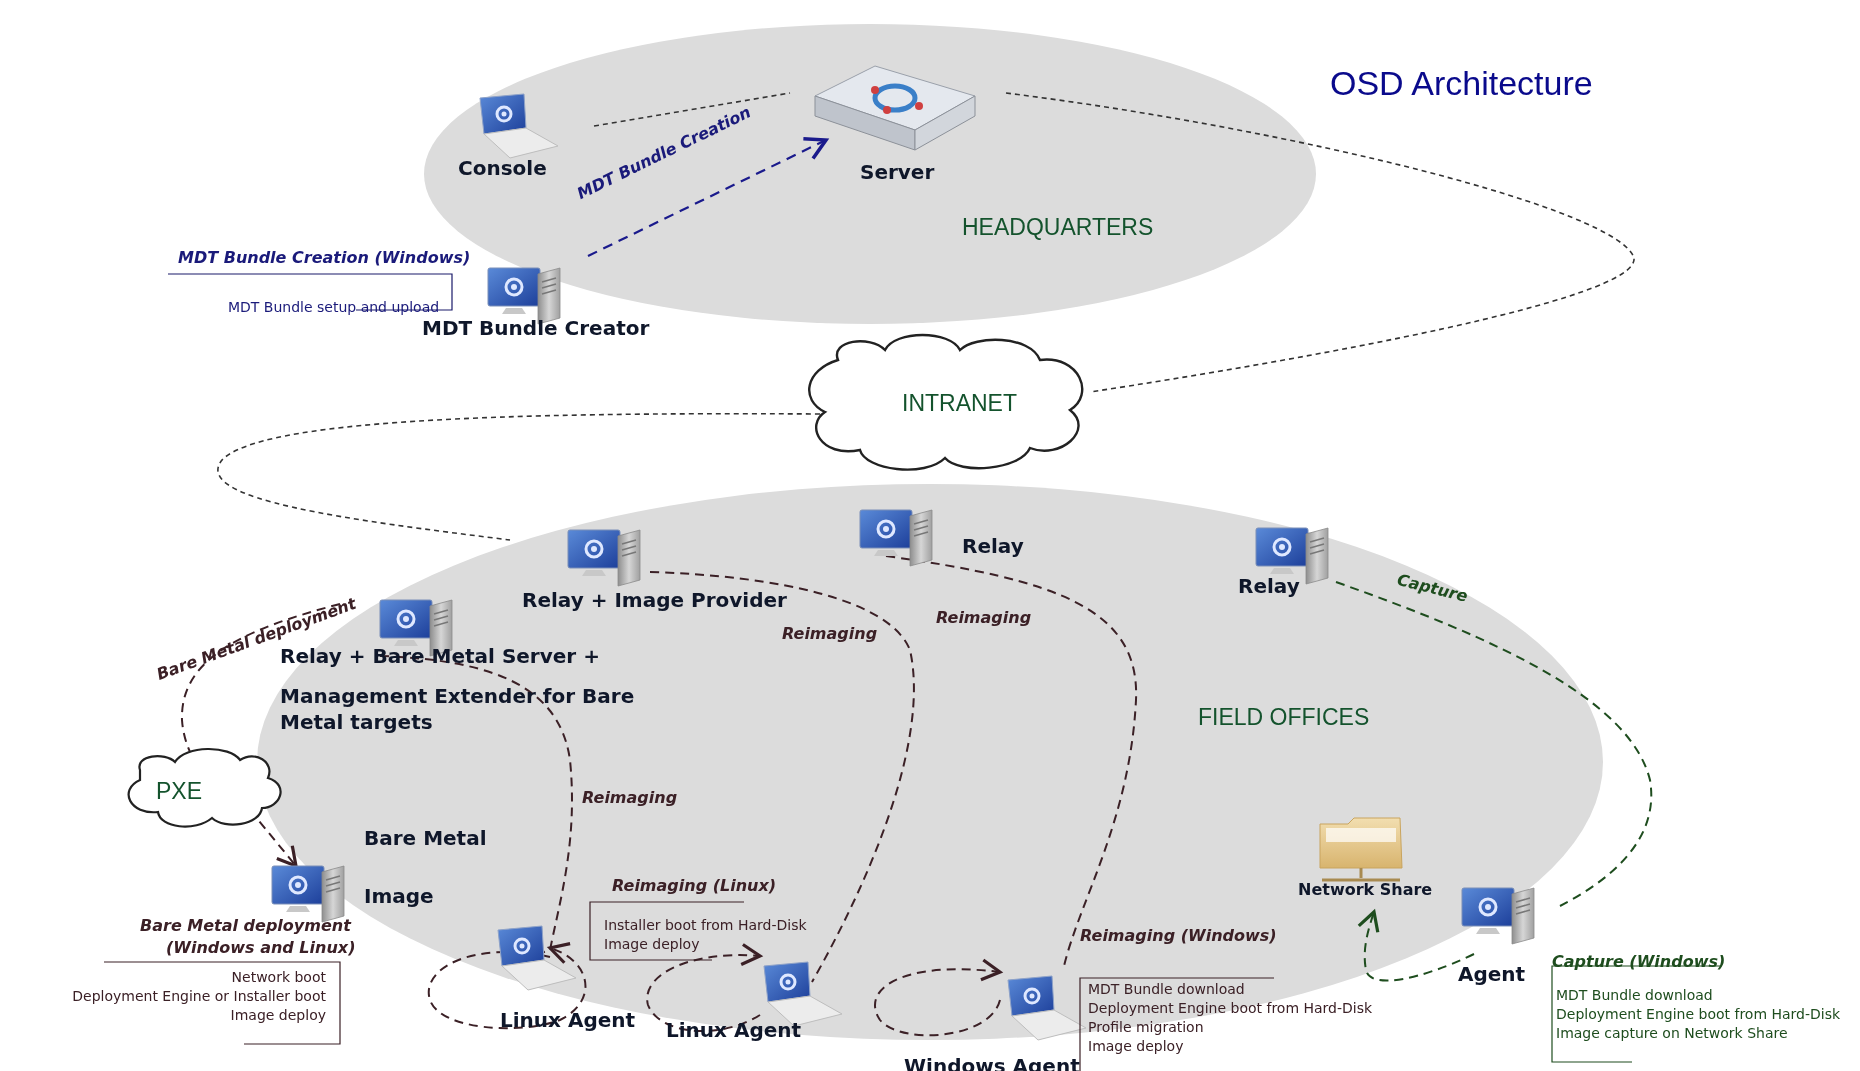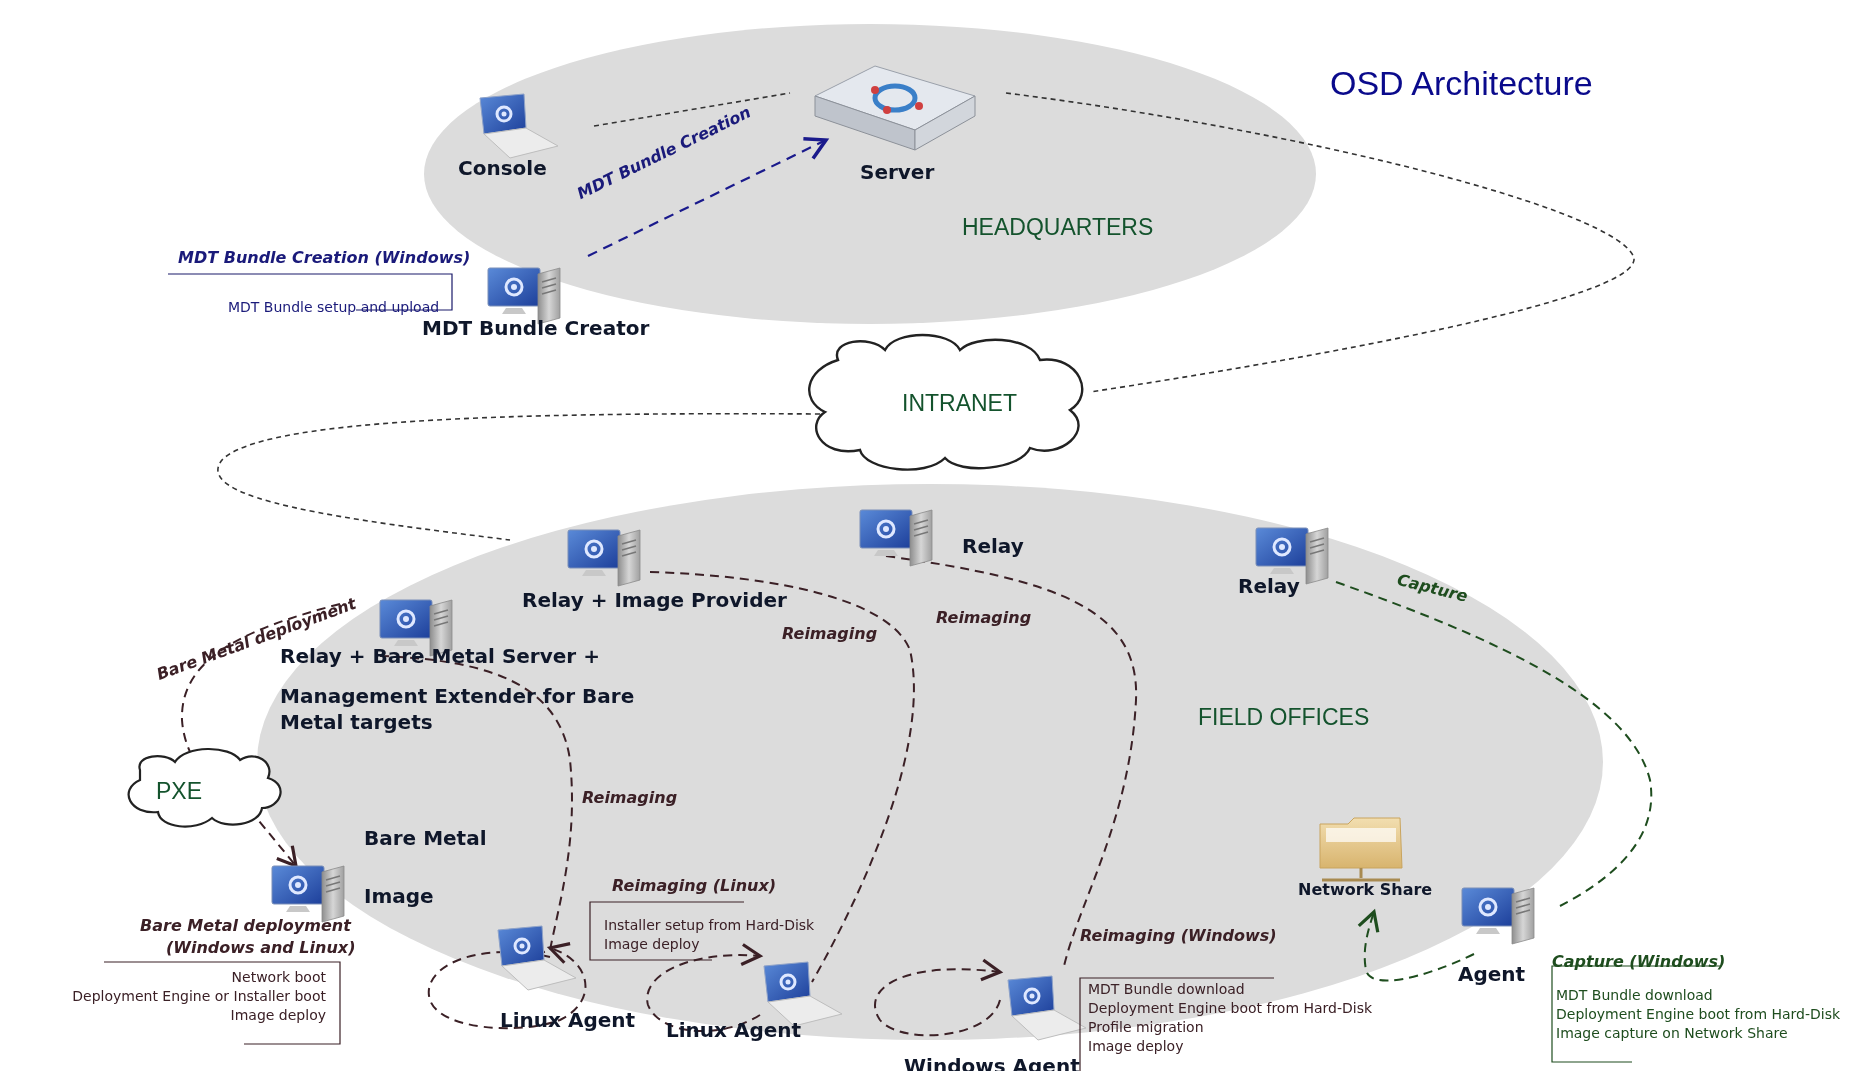--- a/index.html
+++ b/index.html
@@ -194,21 +194,21 @@
 <div class="t flow maroon" style="left:140px;top:916px;">Bare Metal deployment</div>
 <div class="t flow maroon" style="left:166px;top:938px;">(Windows and Linux)</div>
 <div class="note-box maroon" style="left:60px;top:968px;width:266px;text-align:right;">
   <div class="note">Network boot</div>
   <div class="note">Deployment Engine or Installer boot</div>
   <div class="note">Image deploy</div>
 </div>
 
 <div class="t flow maroon" style="left:612px;top:876px;">Reimaging (Linux)</div>
 <div class="note-box maroon" style="left:604px;top:916px;">
-  <div class="note">Installer setup from Hard-Disk</div>
+  <div class="note">Installer boot from Hard-Disk</div>
   <div class="note">Image deploy</div>
 </div>
 
 <div class="t flow maroon" style="left:1080px;top:926px;">Reimaging (Windows)</div>
 <div class="note-box maroon" style="left:1088px;top:980px;">
   <div class="note">MDT Bundle download</div>
   <div class="note">Deployment Engine boot from Hard-Disk</div>
   <div class="note">Profile migration</div>
   <div class="note">Image deploy</div>
 </div>

